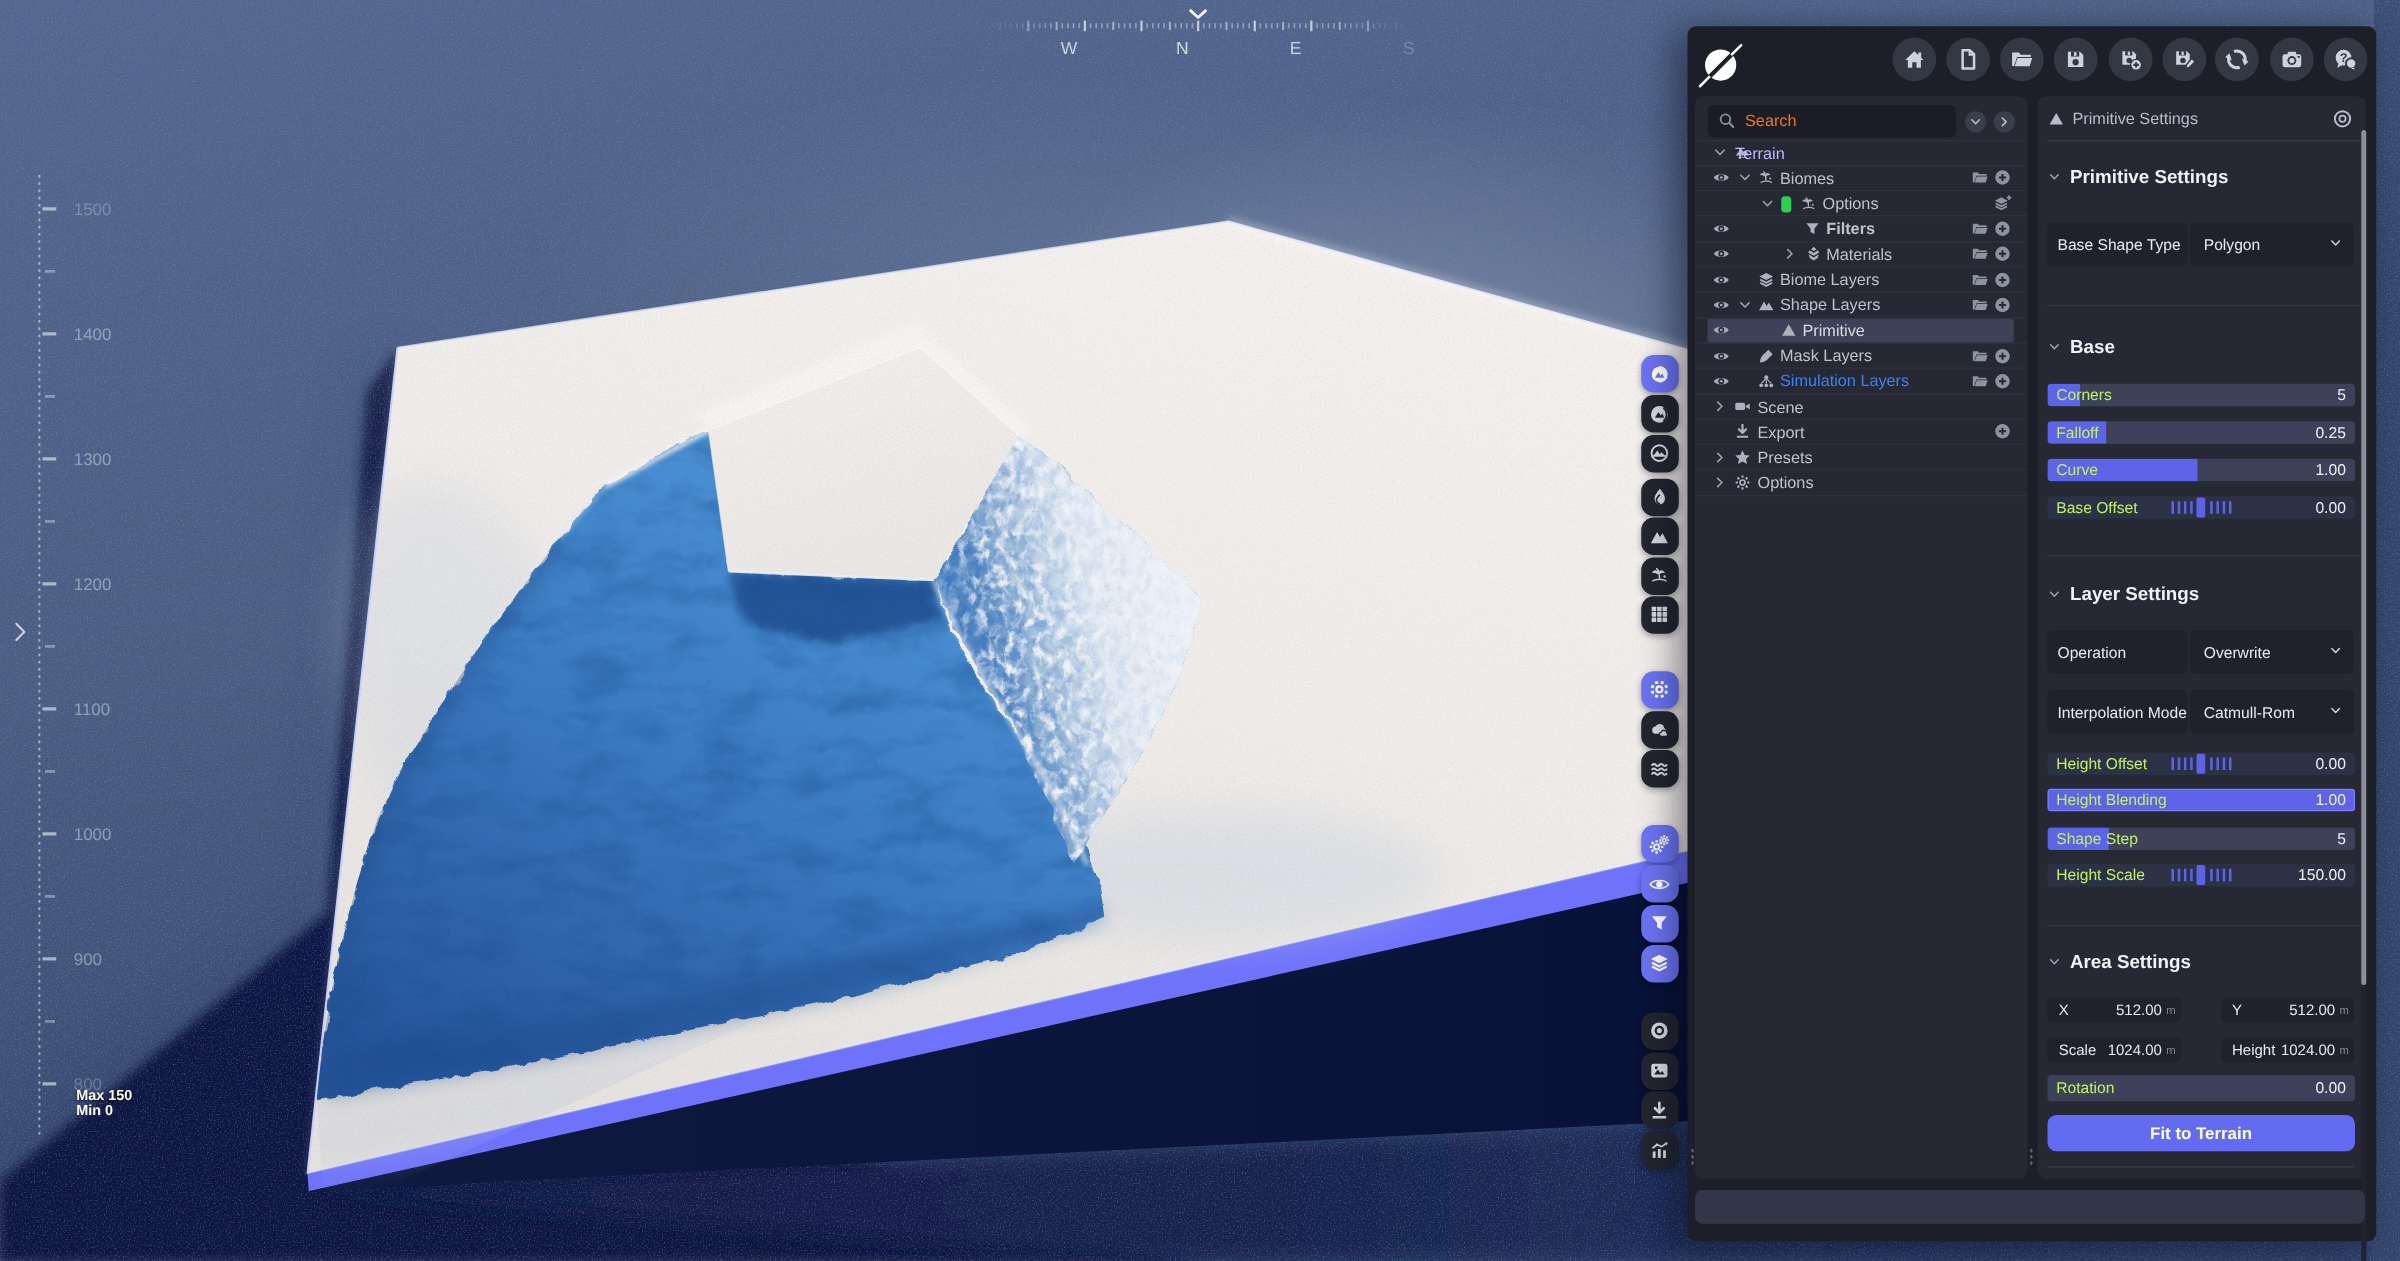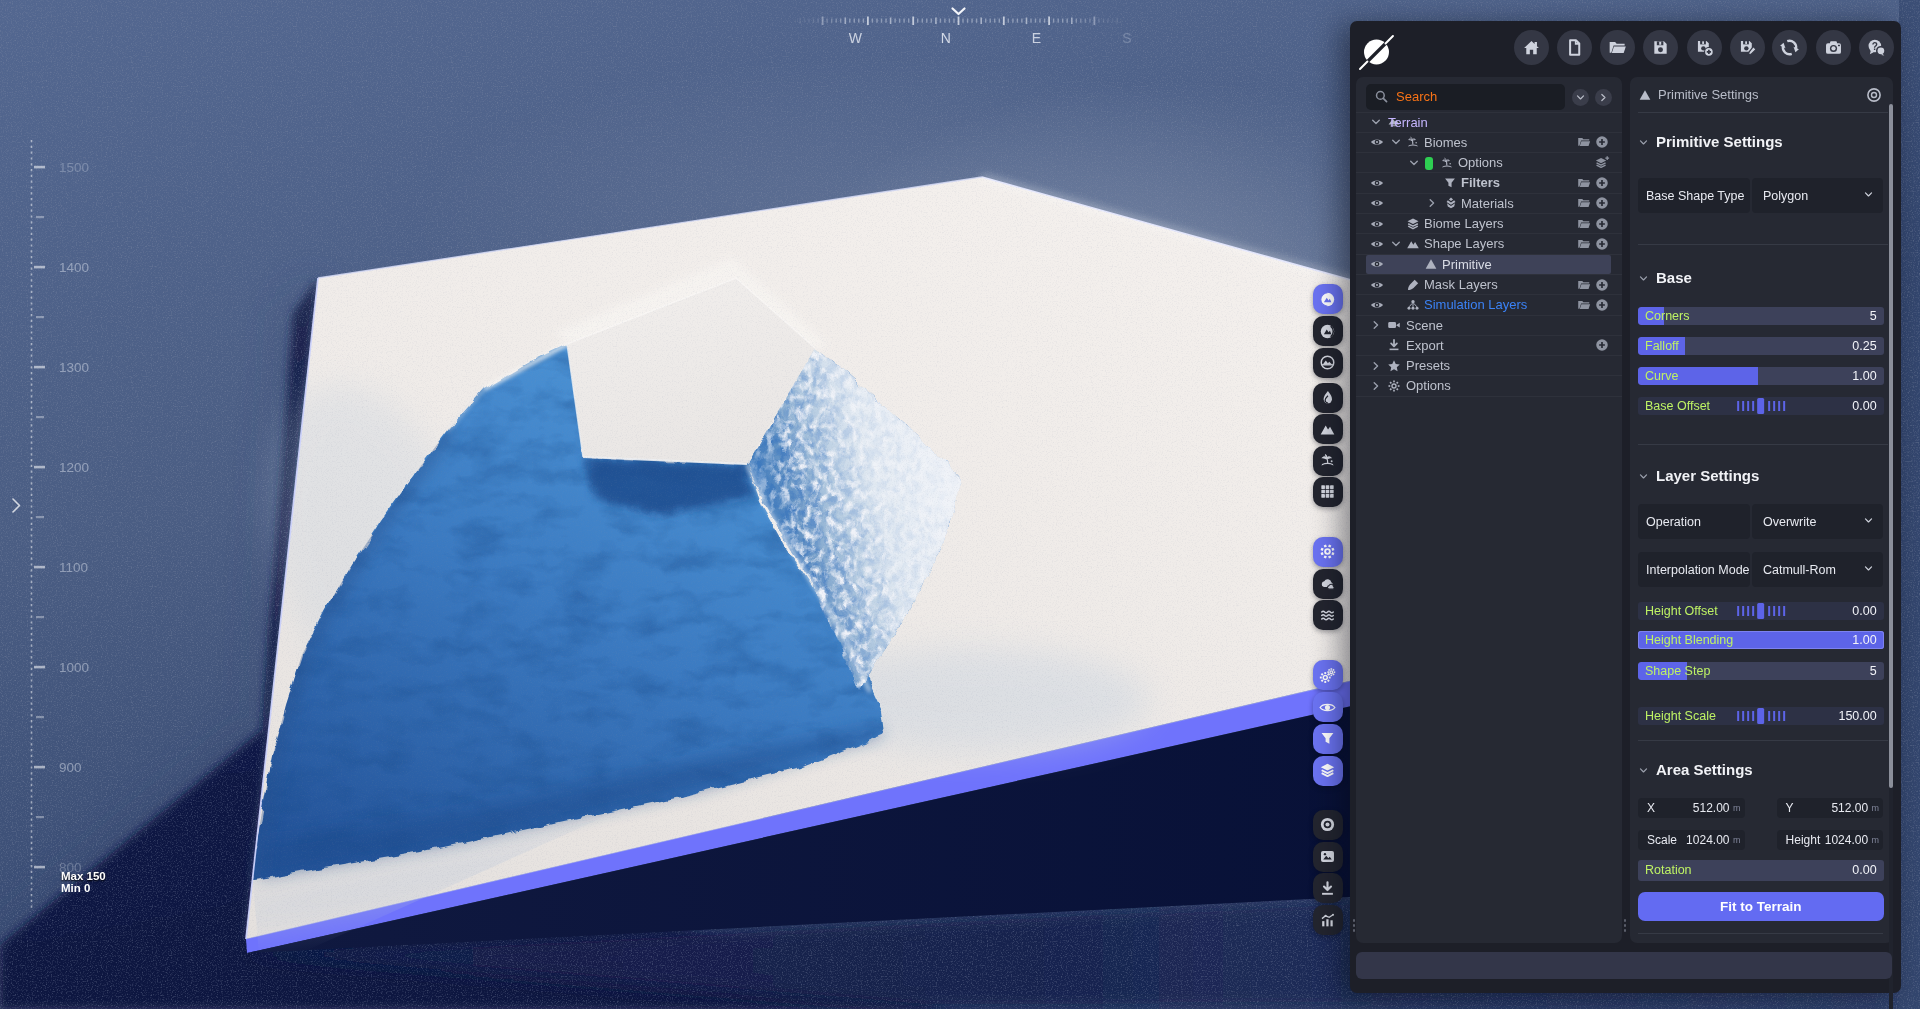--- a/index.html
+++ b/index.html
@@ -976,21 +976,21 @@
       </div>
       <div class="srow" style="top:554.2px;height:18px;background:#5d64e8;box-shadow:inset 0 0 0 1px #7d82f0;">
         <span class="sl" style="line-height:18px">Height Blending</span>
         <span class="sv" style="line-height:18px">1.00</span>
       </div>
       <div class="srow" style="top:584.7px;height:18px;">
         <div class="sfill" style="width:49px"></div>
         <span class="sl" style="line-height:18px">Shape Step</span>
         <span class="sv" style="line-height:18px">5</span>
       </div>
-      <div class="srow dk" style="top:614.0px;height:18px;margin-top:16px;">
+      <div class="srow dk" style="top:614.0px;height:18px;">
         <span class="sl" style="line-height:18px">Height Scale</span>
         <div class="ticks" style="left:123px">
           <i></i>
           <i></i>
           <i></i>
           <i></i>
           <i class="big"></i>
           <i></i>
           <i></i>
           <i></i>

